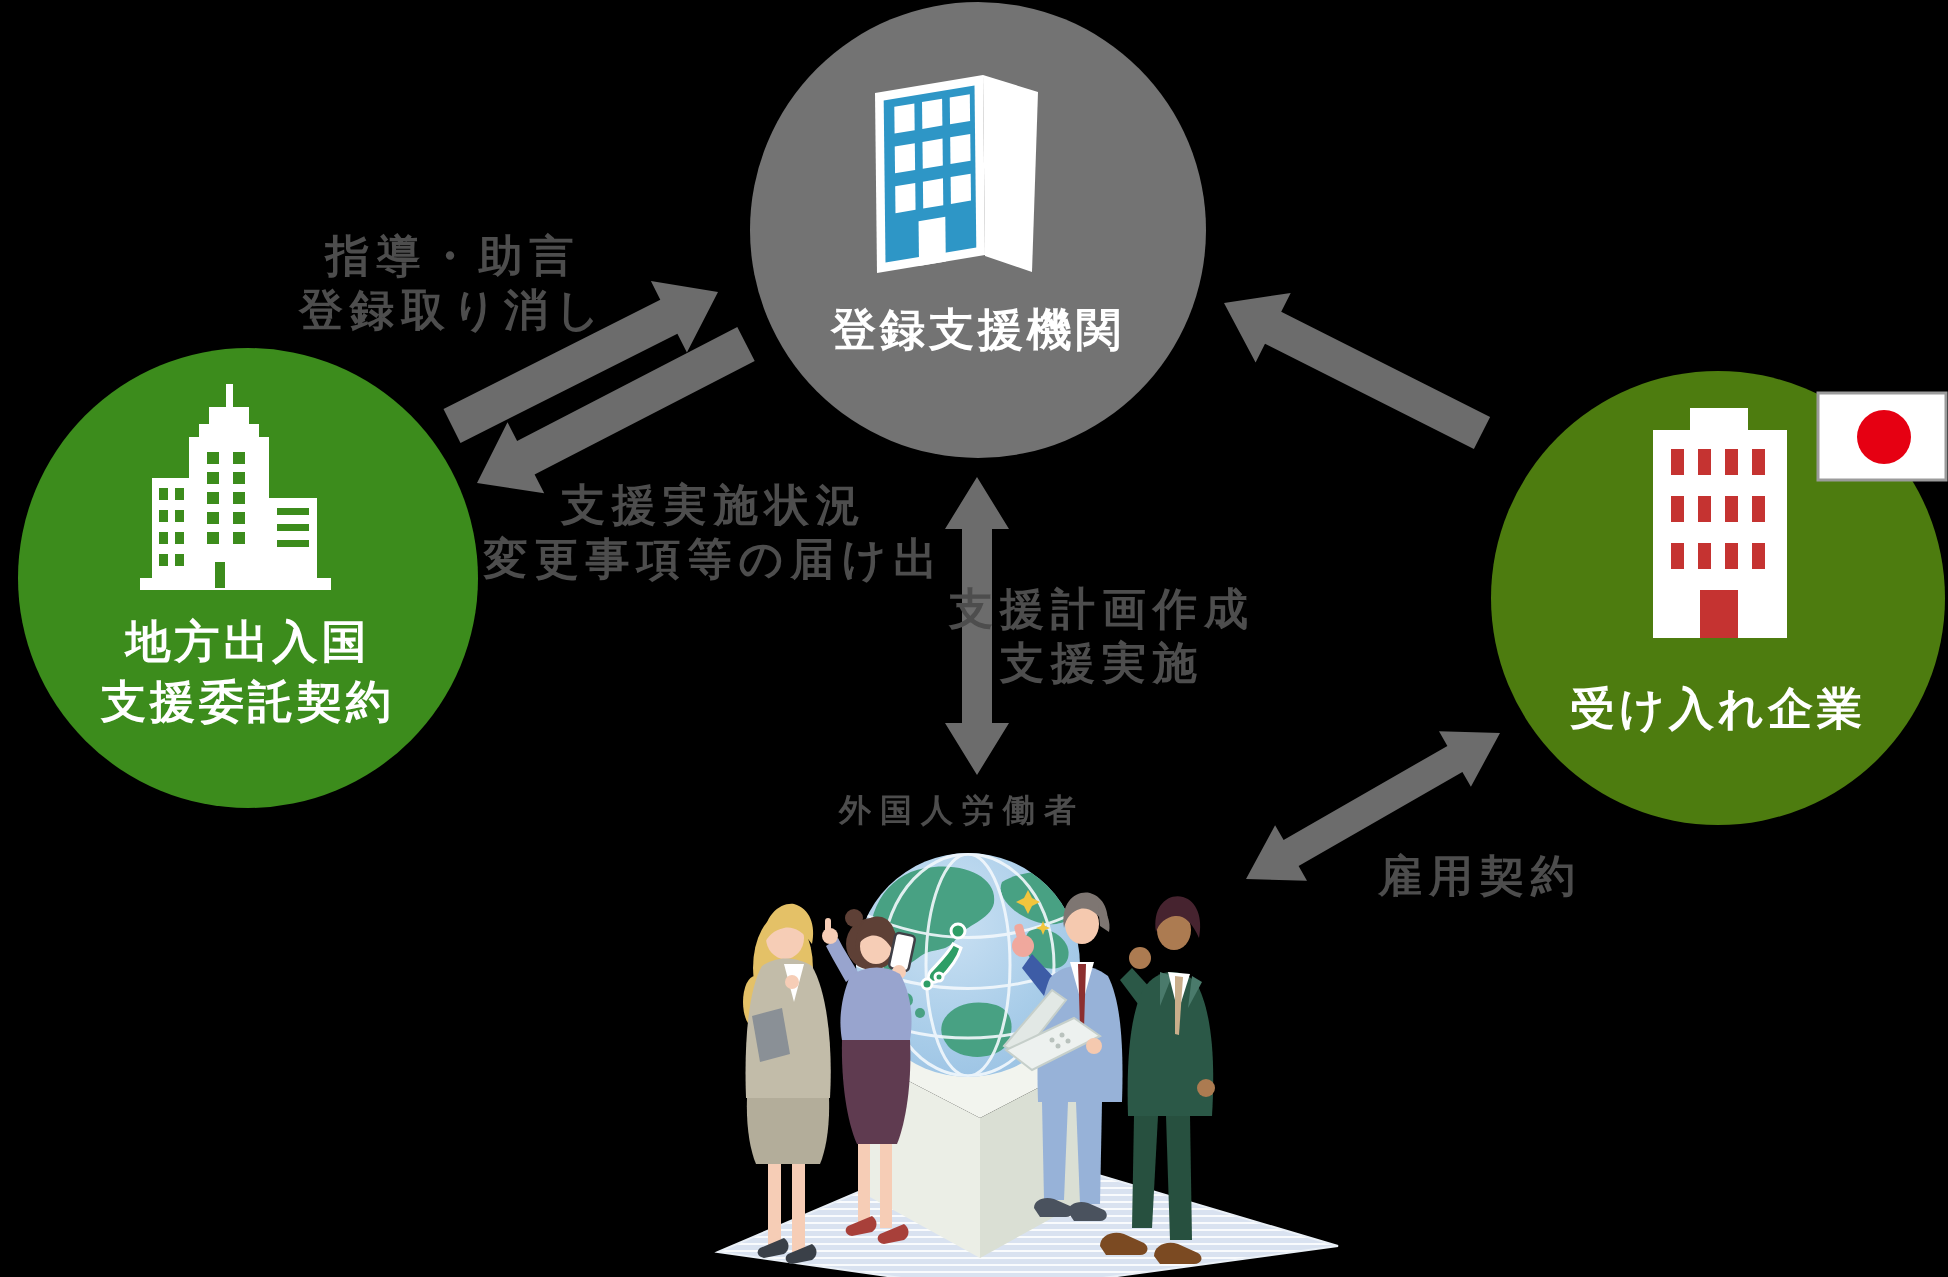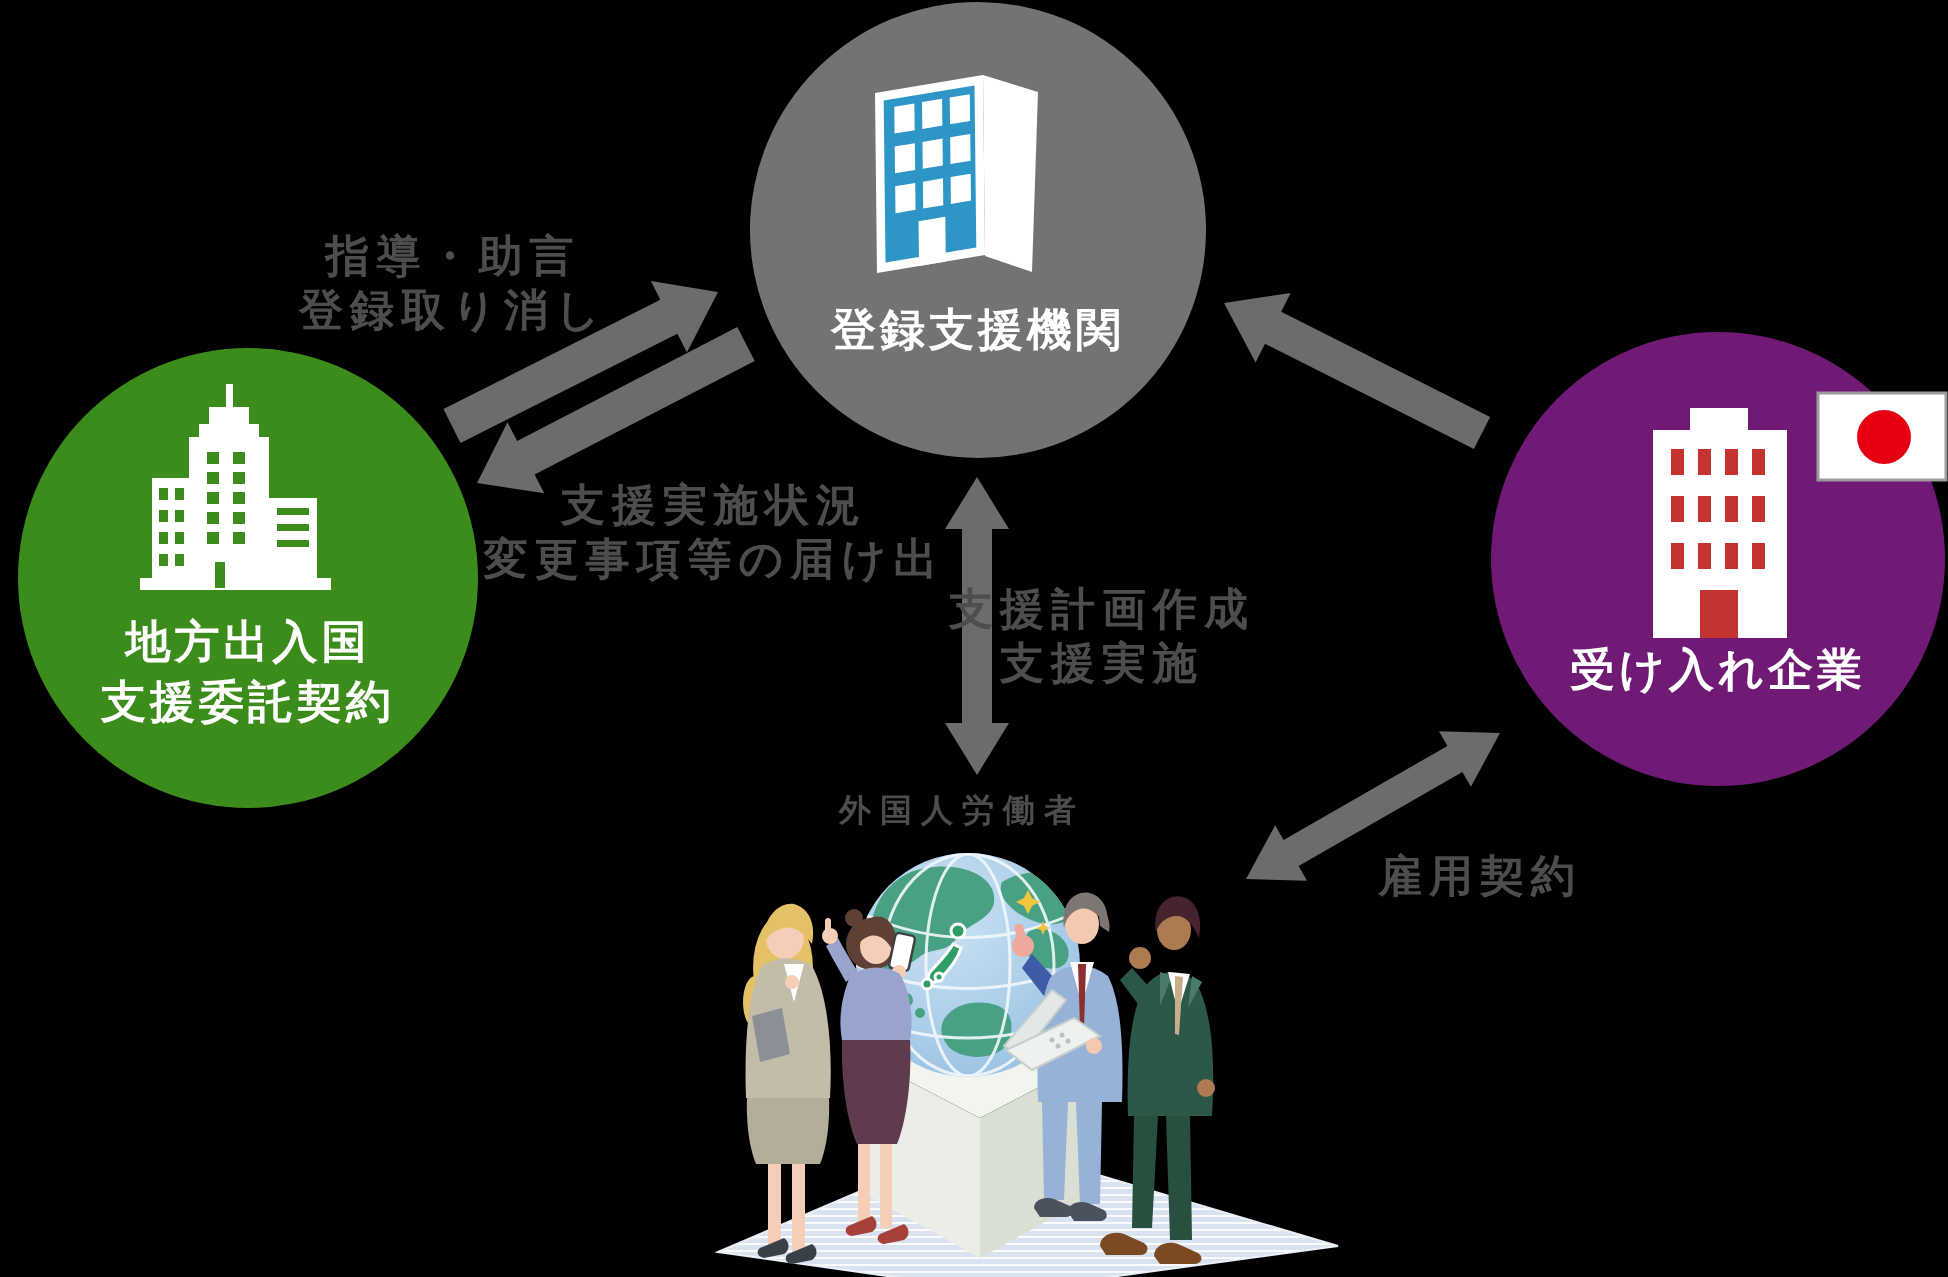--- a/index.html
+++ b/index.html
@@ -22,21 +22,21 @@
 
   <div class="circle" style="left: 750px; top: 2px; width: 456px; height: 456px; background: #737373;">
     <div class="circle-label" style="top:298px;">登録支援機関</div>
   </div>
 
   <div class="circle" style="left: 18px; top: 348px; width: 460px; height: 460px; background: rgb(60, 140, 28);">
     <div class="circle-label" style="top:264px;">地方出入国</div>
     <div class="circle-label" style="top:324px;">支援委託契約</div>
   </div>
 
-  <div class="circle" style="left: 1491px; top: 332px; width: 454px; height: 454px; background: #701a75;">
+  <div class="circle" style="left: 1491px; top: 371px; width: 454px; height: 454px; background: #4d7c0f;">
     <div class="circle-label" style="top:308px;">受け入れ企業</div>
   </div>
 
   <svg id="gfx" width="1948" height="1277" viewBox="0 0 1948 1277">
     <defs>
       <radialGradient id="oceanGrad" cx="40%" cy="30%" r="85%">
         <stop offset="0%" stop-color="#CBE1F3"></stop>
         <stop offset="60%" stop-color="#A9CDE9"></stop>
         <stop offset="100%" stop-color="#96BFE2"></stop>
       </radialGradient>

